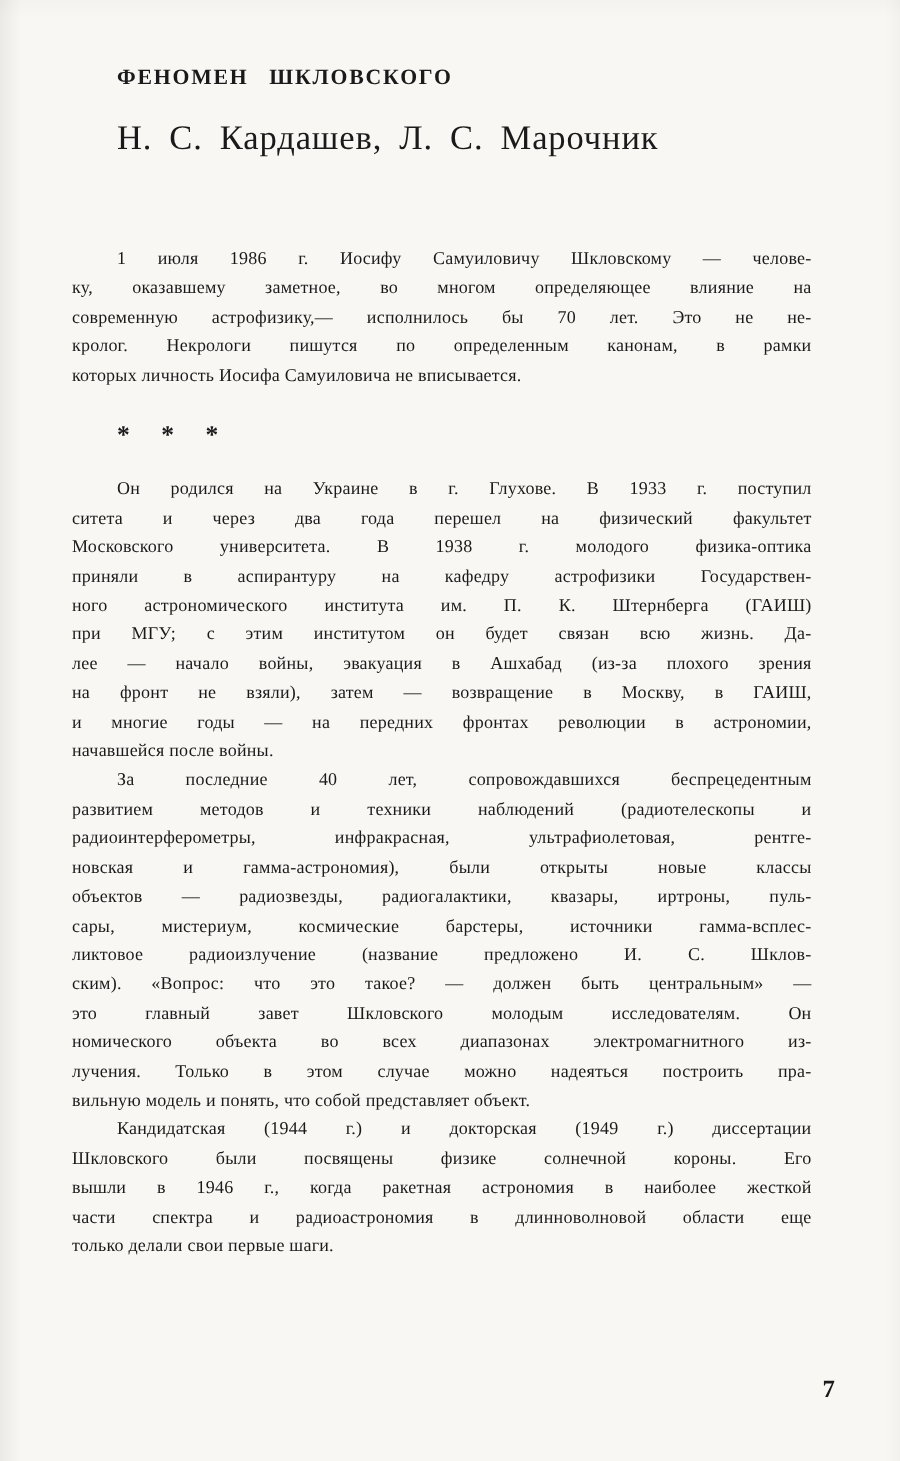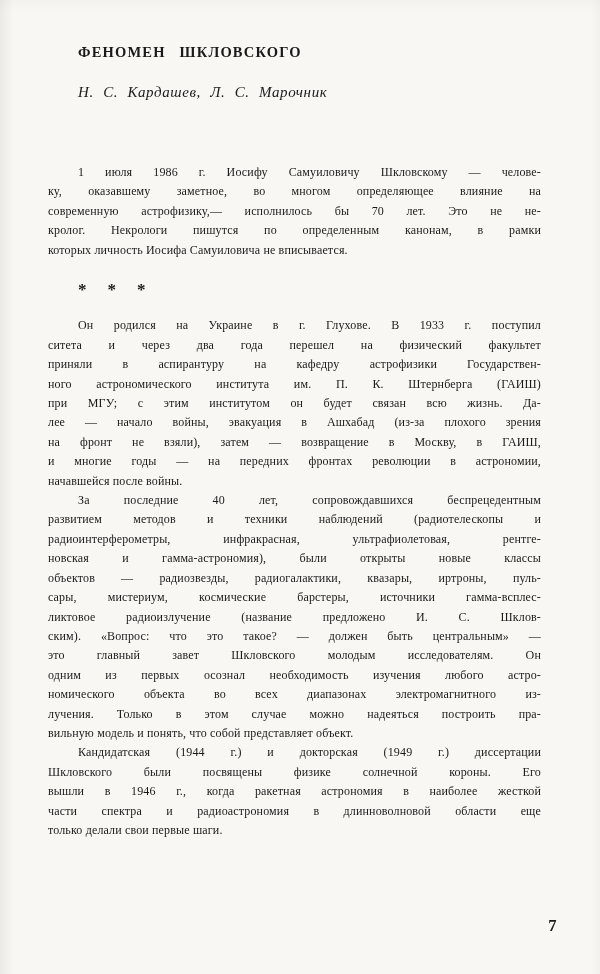--- a/index.html
+++ b/index.html
@@ -27,22 +27,21 @@
   .doc-title{
     margin:0 0 0 30px;
     font-size:14.5px;
     line-height:17px;
     font-weight:bold;
     letter-spacing:1.2px;
     word-spacing:9px;
   }
   .authors{
     margin:20px 0 0 30px;
-    font-style:italic;
-    font-size:15px;
+    font-size:23px;
     line-height:22px;
     letter-spacing:0.6px;
     word-spacing:5px;
   }
   .content{
     margin-top:60px;
   }
   .para{margin:0;}
   .line{
     font-size:12px;
@@ -92,39 +91,39 @@
           <div class="line last">которых личность Иосифа Самуиловича не вписывается.</div>
         </div>
         <div class="separator">
           <span class="star">*</span>
           <span class="star">*</span>
           <span class="star">*</span>
         </div>
         <div class="para">
           <div class="line first">Он родился на Украине в г. Глухове. В 1933 г. поступил</div>
           <div class="line">ситета и через два года перешел на физический факультет</div>
+          <div class="line">Московского университета. В 1938 г. молодого физика-оптика</div>
           <div class="line">приняли в аспирантуру на кафедру астрофизики Государствен-</div>
           <div class="line">ного астрономического института им. П. К. Штернберга (ГАИШ)</div>
           <div class="line">при МГУ; с этим институтом он будет связан всю жизнь. Да-</div>
           <div class="line">лее — начало войны, эвакуация в Ашхабад (из-за плохого зрения</div>
           <div class="line">на фронт не взяли), затем — возвращение в Москву, в ГАИШ,</div>
           <div class="line">и многие годы — на передних фронтах революции в астрономии,</div>
           <div class="line last">начавшейся после войны.</div>
         </div>
         <div class="para">
           <div class="line first">За последние 40 лет, сопровождавшихся беспрецедентным</div>
           <div class="line">развитием методов и техники наблюдений (радиотелескопы и</div>
           <div class="line">радиоинтерферометры, инфракрасная, ультрафиолетовая, рентге-</div>
           <div class="line">новская и гамма-астрономия), были открыты новые классы</div>
           <div class="line">объектов — радиозвезды, радиогалактики, квазары, иртроны, пуль-</div>
           <div class="line">сары, мистериум, космические барстеры, источники гамма-всплес-</div>
           <div class="line">ликтовое радиоизлучение (название предложено И. С. Шклов-</div>
           <div class="line">ским). «Вопрос: что это такое? — должен быть центральным» —</div>
           <div class="line">это главный завет Шкловского молодым исследователям. Он</div>
-          <div class="line">одним из первых осознал необходимость изучения любого астро-</div>
           <div class="line">номического объекта во всех диапазонах электромагнитного из-</div>
           <div class="line">лучения. Только в этом случае можно надеяться построить пра-</div>
           <div class="line last">вильную модель и понять, что собой представляет объект.</div>
         </div>
         <div class="para">
           <div class="line first">Кандидатская (1944 г.) и докторская (1949 г.) диссертации</div>
           <div class="line">Шкловского были посвящены физике солнечной короны. Его</div>
           <div class="line">вышли в 1946 г., когда ракетная астрономия в наиболее жесткой</div>
           <div class="line">части спектра и радиоастрономия в длинноволновой области еще</div>
           <div class="line last">только делали свои первые шаги.</div>

